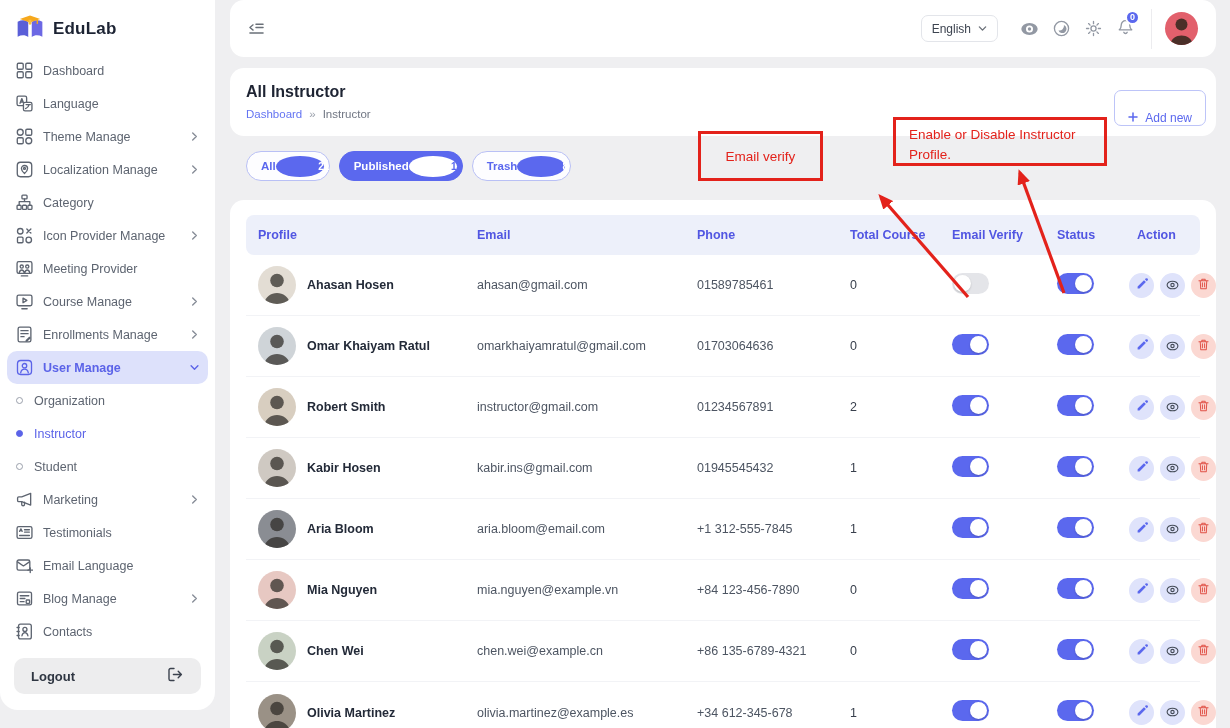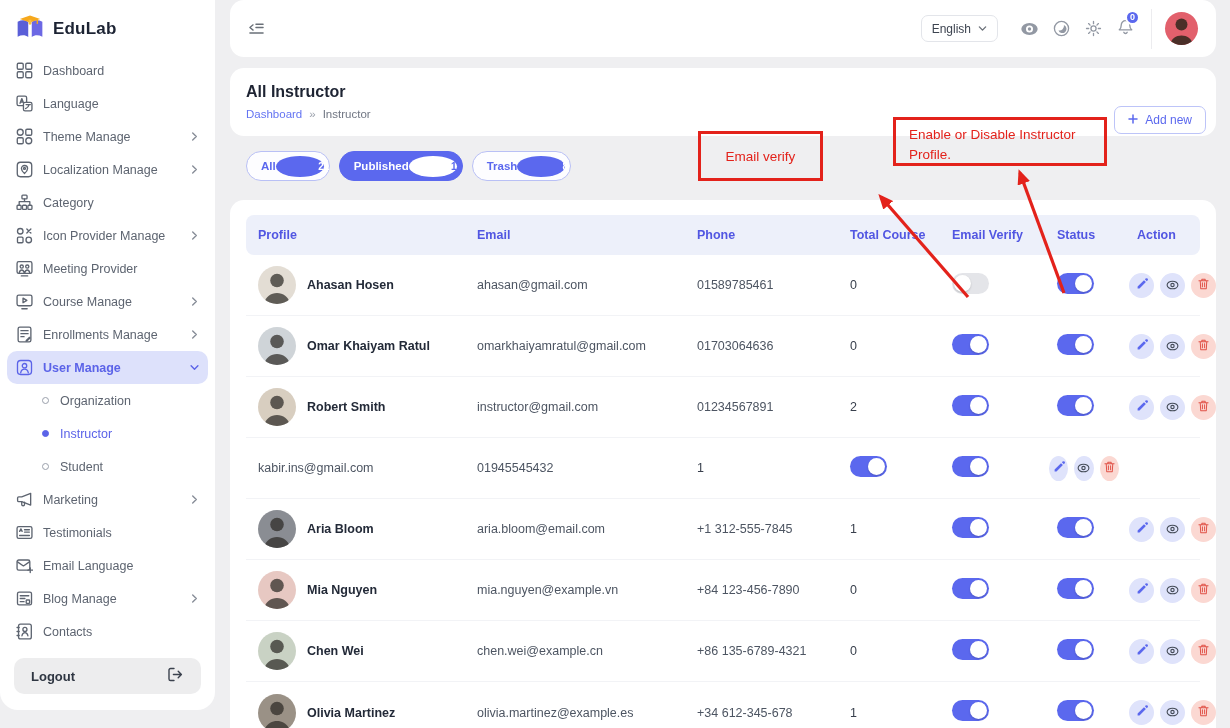--- a/index.html
+++ b/index.html
@@ -16,42 +16,42 @@
   .logo-text { font-size:17px; font-weight:700; color:#1c2333; letter-spacing:.2px; }
   .nav { position:absolute; top:54px; left:0; right:0; height:590px; overflow:hidden; }
   .nav-item { height:33px; margin:0 7px; padding:0 9px; border-radius:10px; display:flex; align-items:center; gap:10px; color:#5d6470; font-size:12.5px; cursor:pointer; }
   .nav-item.active { background:#dde1fb; color:#5b63e8; font-weight:700; }
   .nav-ic { width:17px; height:17px; flex:0 0 17px; display:flex; align-items:center; }
   .nav-ic svg { width:17px; height:17px; }
   .nav-label { white-space:nowrap; }
   .nav-chev { margin-left:auto; display:flex; color:#858b96; }
   .nav-item.active .nav-chev { color:#5b63e8; }
   .nav-chev.down svg { transform:rotate(90deg); }
-  .nav-sub { height:33px; display:flex; align-items:center; gap:11px; padding-left:42px; font-size:12.5px; color:#5d6470; cursor:pointer; }
+  .nav-sub { height:33px; display:flex; align-items:center; gap:11px; padding-left:16px; font-size:12.5px; color:#5d6470; cursor:pointer; }
   .nav-sub.active { color:#5b63e8; }
   .dot { width:7px; height:7px; border:1.4px solid #9aa0ab; border-radius:50%; flex:0 0 7px; }
   .dot.filled { background:#5b63e8; border-color:#5b63e8; }
   .logout { position:absolute; left:14px; top:658px; width:187px; height:36px; background:#ededee; border-radius:10px; display:flex; align-items:center; justify-content:space-between; padding:0 17px; font-size:13px; font-weight:700; color:#2f3642; cursor:pointer; }
   
   .topbar { position:absolute; left:230px; top:0; width:986px; height:57px; background:#fff; border-radius:14px; display:flex; align-items:center; padding:0 18px; z-index:5; }
   .collapse-btn { display:flex; cursor:pointer; }
   .tb-right { margin-left:auto; display:flex; align-items:center; }
   .lang { height:27px; border:1px solid #e3e5ea; border-radius:7px; display:flex; align-items:center; gap:7px; padding:0 10px; font-size:12px; color:#3d4450; margin-right:15px; cursor:pointer; background:#fff; }
   .tb-ic { width:32px; display:flex; justify-content:center; position:relative; cursor:pointer; }
   .badge { position:absolute; top:-8px; right:1px; background:#5b68ee; color:#fff; font-size:9px; font-weight:700; min-width:15px; height:15px; border-radius:8px; display:flex; align-items:center; justify-content:center; border:2px solid #fff; }
   .tb-divider { width:1px; height:40px; background:#ececef; margin:0 13px 0 10px; }
   .tb-avatar { width:33px; height:33px; border-radius:50%; overflow:hidden; background:#e2606c; cursor:pointer; }
   
   .header-card { position:absolute; left:230px; top:68px; width:986px; height:68px; background:#fff; border-radius:14px; padding:15px 16px; z-index:4; }
   .page-title { font-size:16px; font-weight:700; color:#1e2433; }
   .breadcrumb { margin-top:7px; font-size:11.5px; display:flex; gap:7px; align-items:center; }
   .bc-home { color:#6474f2; cursor:pointer; }
   .bc-sep { color:#9aa0ab; }
   .bc-cur { color:#707683; }
-  .add-btn { position:absolute; right:10px; top:22px; height:28px; padding:0 13px; border:1px solid #bdc4f8; border-radius:7px; background:#fff; color:#5b68ee; font-size:12px; display:flex; align-items:center; gap:7px; cursor:pointer; font-family:inherit;margin-top:16px; }
+  .add-btn { position:absolute; right:10px; top:22px; height:36px; padding:0 13px; border:1px solid #bdc4f8; border-radius:7px; background:#fff; color:#5b68ee; font-size:12px; display:flex; align-items:flex-end; gap:7px; cursor:pointer; font-family:inherit; }
   
   .filters { position:absolute; left:246px; top:151px; display:flex; gap:9px; z-index:4; }
   .pill { height:30px; border-radius:16px; display:flex; align-items:center; padding:0 5px 0 14px; font-size:11.5px; font-weight:700; cursor:pointer; font-family:inherit; }
   .pill.outline { border:1px solid #b9c0f5; color:#5b68ee; background:#fdfdff; }
   .pill.solid { border:1px solid #5b68ee; background:#5b68ee; color:#fff; }
   .pill-badge { width:21px; height:21px; border-radius:50%; display:flex; align-items:center; justify-content:center; font-size:10px; font-weight:700;padding-left:48px; }
   .pill.outline .pill-badge { background:#5b68ee; color:#fff; }
   .pill.solid .pill-badge { background:#fff; color:#5b68ee; }
   
   .table-card { position:absolute; left:230px; top:200px; width:986px; height:608px; background:#fff; border-radius:14px 14px 0 0; padding:15px 16px; z-index:3; }
@@ -493,20 +493,27 @@
               </svg></span>
           </button>
           <button class="act del">
             <span><svg width="11" height="12" viewBox="0 0 12 13">
                 <path d="M1 3h10M4.2 3V1.4h3.6V3M2.4 3l.6 8.6h6L9.6 3M4.8 5.2v4.3M7.2 5.2v4.3" fill="none" stroke="#e05147" stroke-width="1.1" stroke-linecap="round" stroke-linejoin="round"></path>
               </svg></span>
           </button>
         </div>
       </div>
       <div class="grid7 trow">
+        <div class="cell c-profile">
+          <span class="avatar" style="background:#cfc9c2"><svg width="38" height="38" viewBox="0 0 38 38">
+              <circle cx="19" cy="14.5" r="6.8" fill="rgba(45,41,38,.72)"></circle>
+              <path d="M5.5 40c1.2-9 6.9-13 13.5-13s12.3 4 13.5 13z" fill="rgba(45,41,38,.72)"></path>
+            </svg></span>
+          <span class="name">Kabir Hosen</span>
+        </div>
         <div class="cell c-email">kabir.ins@gmail.com</div>
         <div class="cell c-phone">01945545432</div>
         <div class="cell c-total">1</div>
         <div class="cell c-verify"><span class="toggle on"></span></div>
         <div class="cell c-status"><span class="toggle on"></span></div>
         <div class="cell c-action">
           <button class="act edit">
             <span><svg width="12" height="12" viewBox="0 0 12 12">
                 <path d="M1.6 8.6 8 2.2l1.9 1.9-6.4 6.4H1.6zM8.9 1.3l1.9 1.9.7-.7a1.05 1.05 0 0 0-1.9-1.9z" fill="#5b68ee"></path>
               </svg></span>

